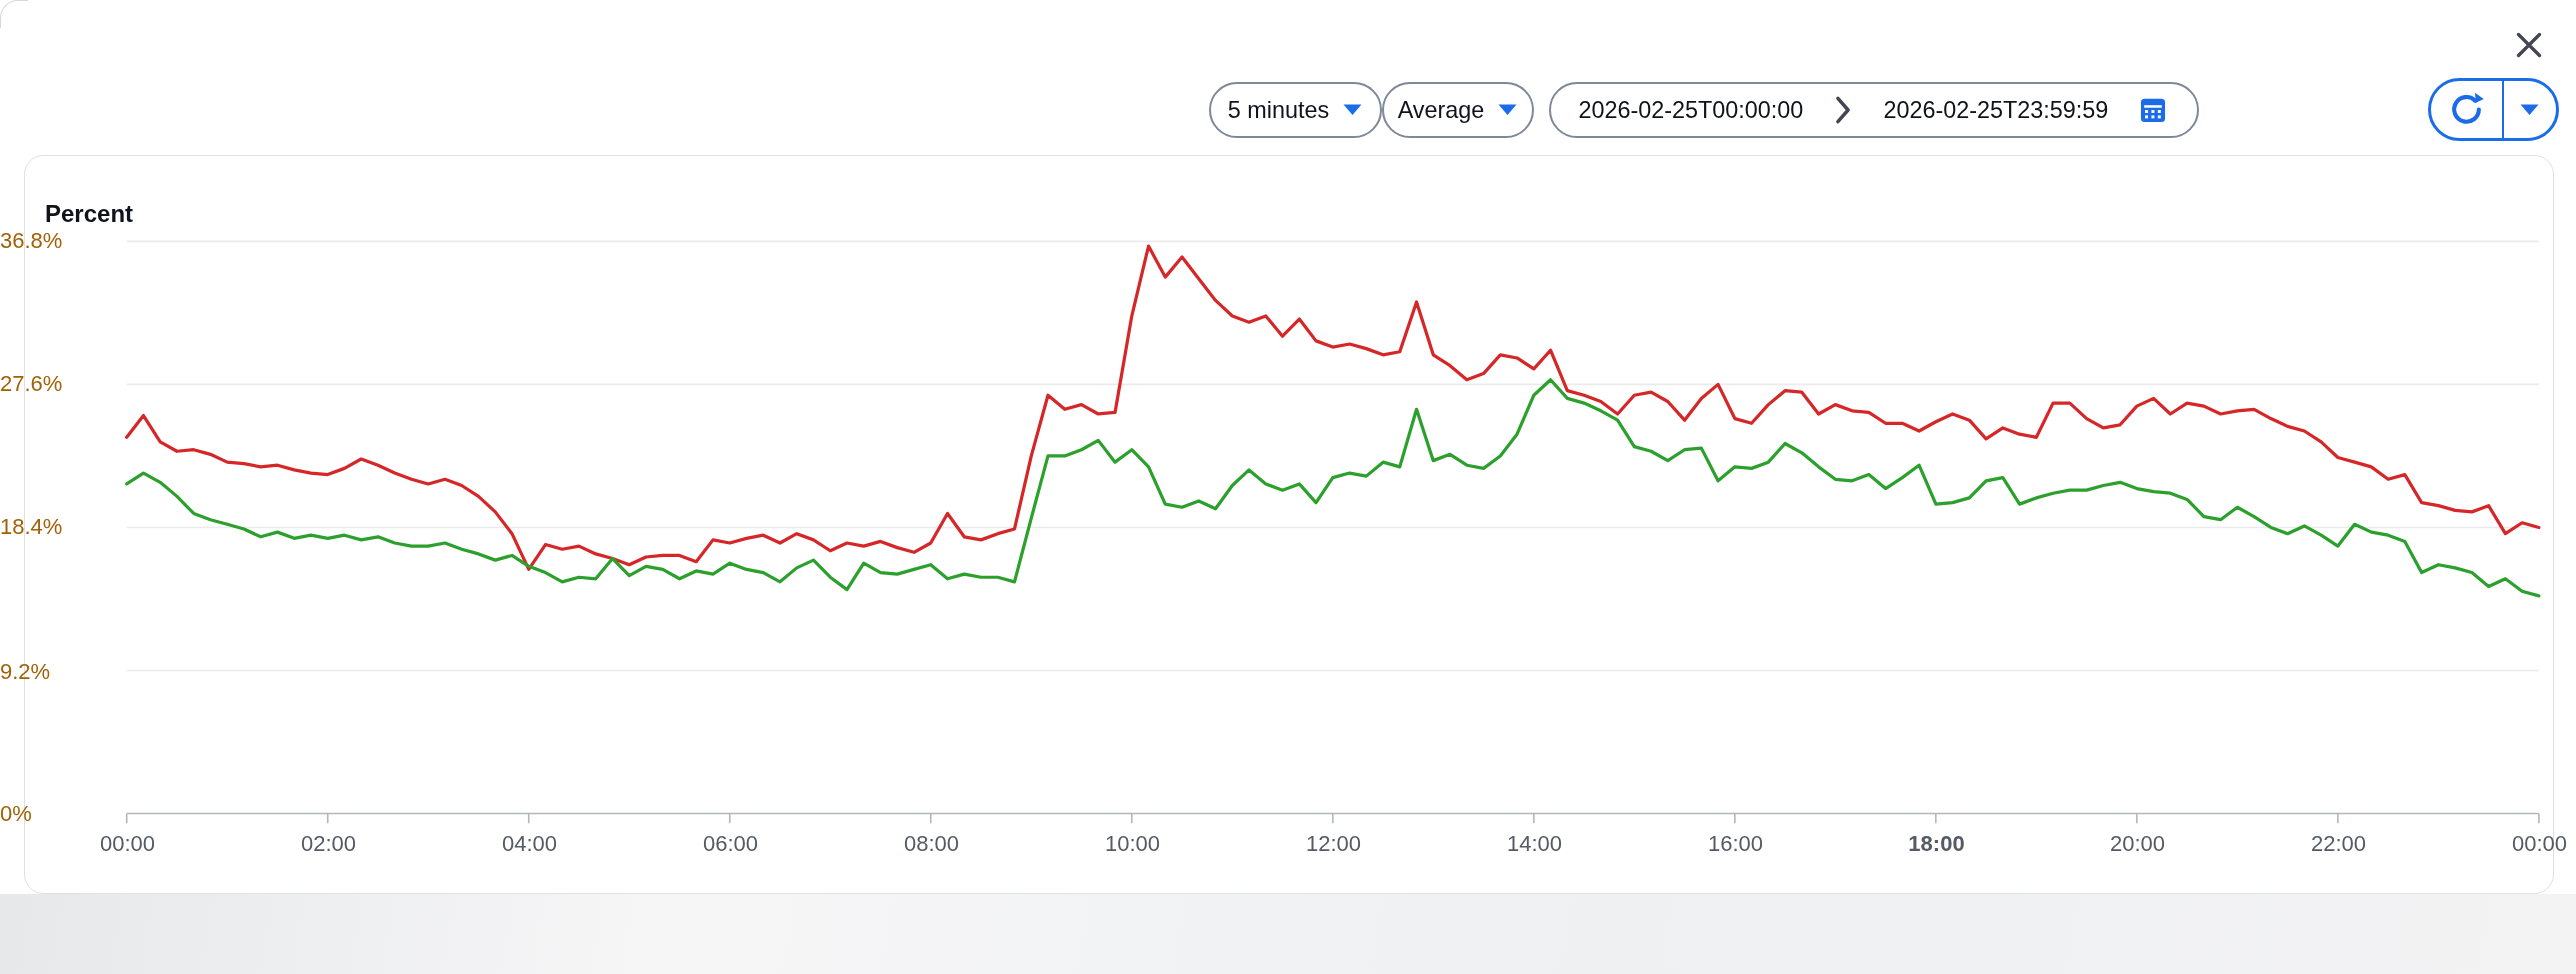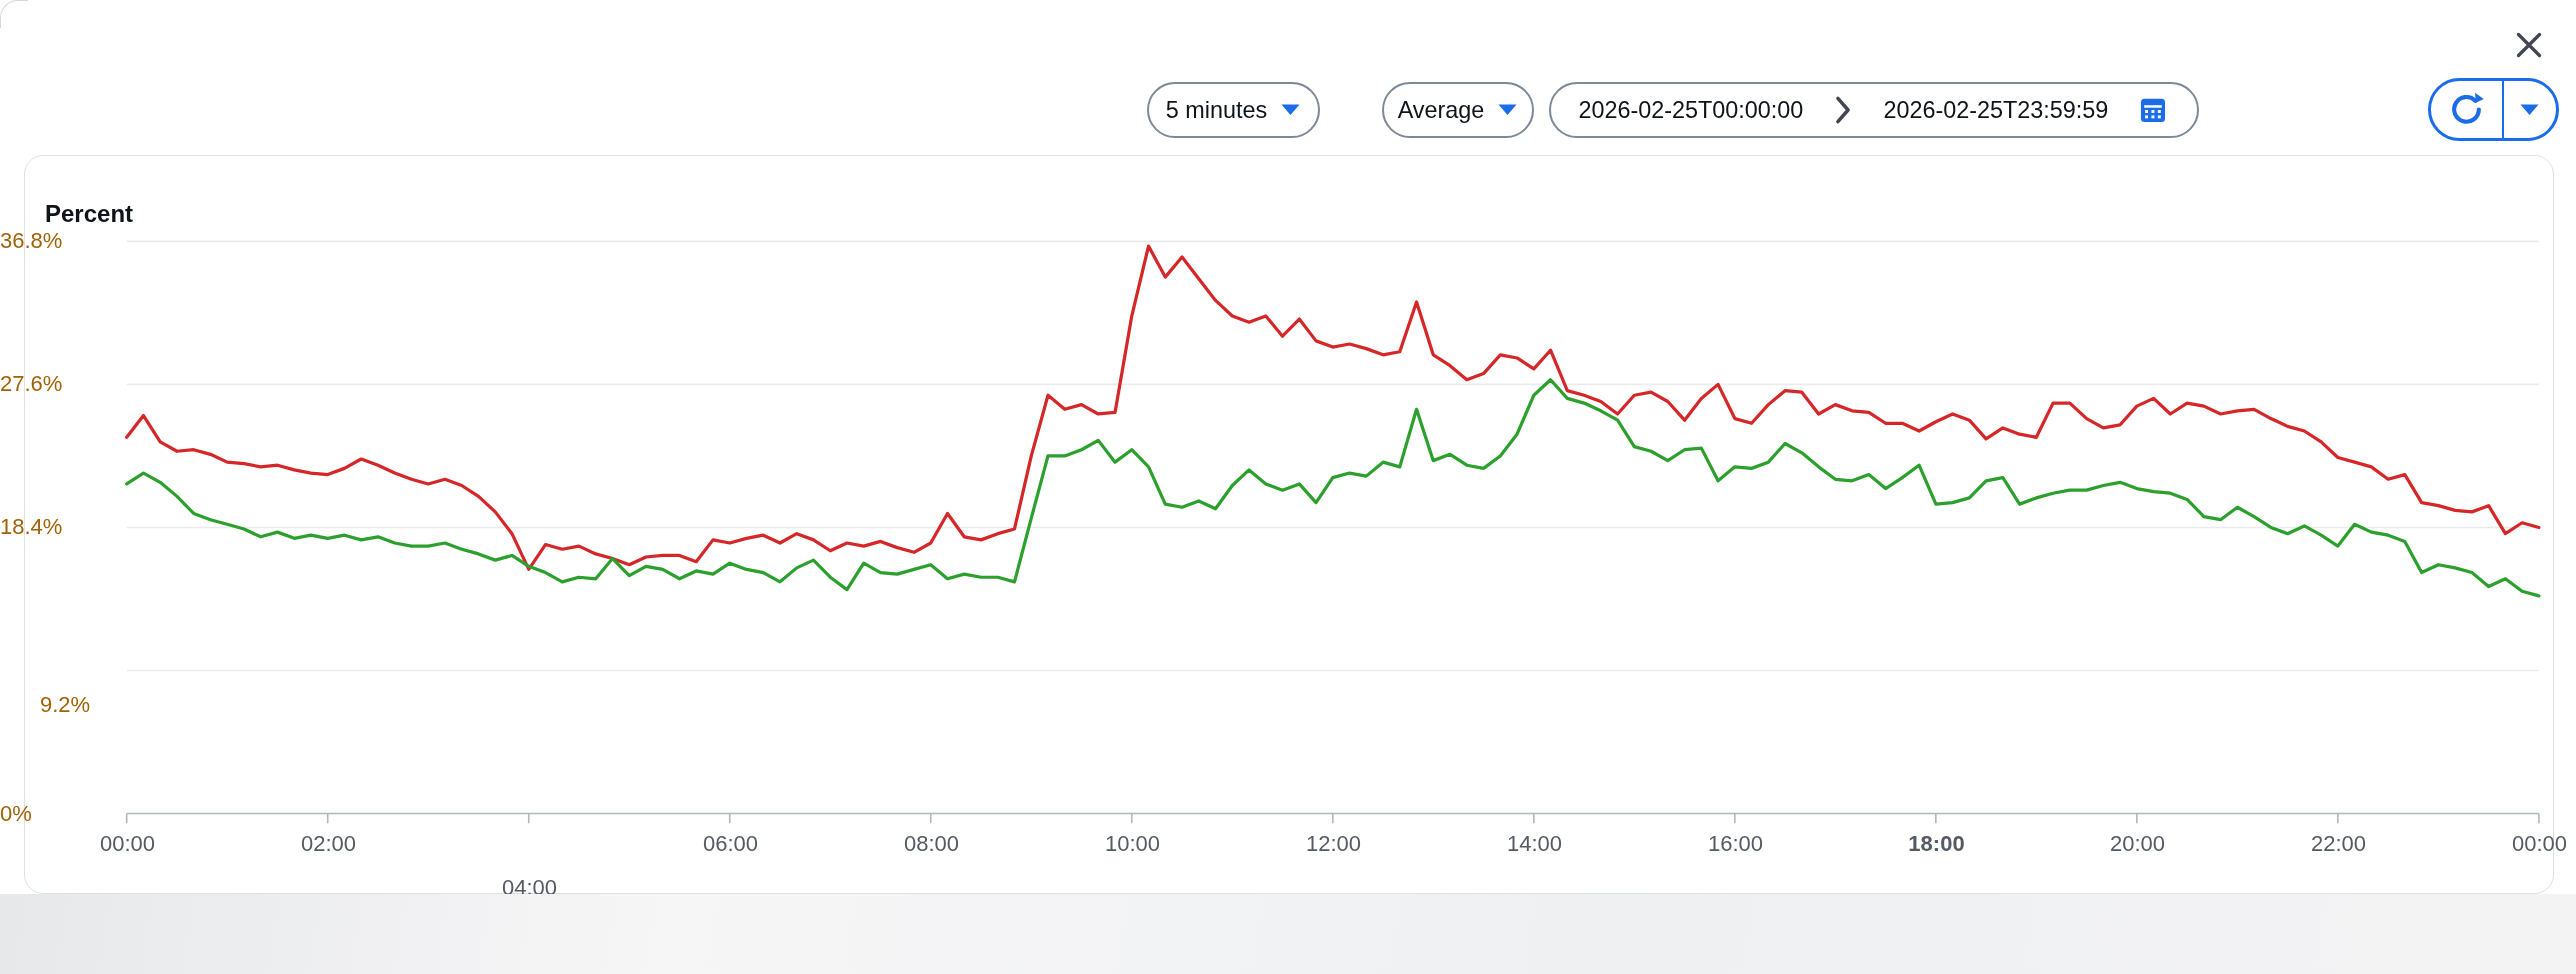--- a/index.html
+++ b/index.html
@@ -7,21 +7,21 @@
         font-family:"Liberation Sans", sans-serif;color:#0f141a;}
   .corner-artifact{position:absolute;left:0;top:0;width:27.4px;height:27.4px;
         border-top:1.6px solid #d3d8dc;border-left:1.6px solid #d3d8dc;border-top-left-radius:18px;}
   .page-title{position:absolute;left:24px;top:14.5px;font-size:36px;font-weight:700;letter-spacing:-0.4px;}
   .close-btn{position:absolute;left:2505px;top:21px;width:48px;height:48px;background:none;border:none;
         cursor:pointer;display:flex;align-items:center;justify-content:center;padding:0;}
   
   .ctl{position:absolute;top:82px;height:56px;box-sizing:border-box;background:#fff;
        border:2px solid #7d8998;border-radius:29px;display:flex;align-items:center;
        justify-content:center;gap:13px;font-size:23.4px;font-weight:500;color:#0f141a;cursor:pointer;}
-  .btn-period{left:1147px;width:173px;}
+  .btn-period{left:1209px;width:173px;}
   .btn-stat{left:1382px;width:152px;}
   .date-range{left:1549px;width:650px;font-weight:400;justify-content:flex-start;
        padding:0 27.4px;gap:0;cursor:text;}
   .date-range .dt{white-space:nowrap;}
   .date-range .sep{margin:0 31px;display:flex;align-items:center;}
   .date-range .cal{margin-left:auto;display:flex;align-items:center;}
   .btn-tz{left:2216px;width:197px;}
   .refresh-group{position:absolute;left:2428px;top:78px;width:131px;height:63px;box-sizing:border-box;
        border:3.2px solid #1a6ce8;border-radius:32px;background:#fff;display:flex;overflow:hidden;}
   .refresh-group .seg{flex:1;display:flex;align-items:center;justify-content:center;background:none;
@@ -136,29 +136,29 @@
       <line x1="2398.75" y1="1008" x2="2398.75" y2="1020" stroke="#b0b8bf" stroke-width="2"></line>
       <line x1="2647.8333333333335" y1="1008" x2="2647.8333333333335" y2="1020" stroke="#b0b8bf" stroke-width="2"></line>
       <line x1="2896.9166666666665" y1="1008" x2="2896.9166666666665" y2="1020" stroke="#b0b8bf" stroke-width="2"></line>
       <line x1="3146" y1="1008" x2="3146" y2="1020" stroke="#b0b8bf" stroke-width="2"></line>
       <polyline points="157.0,541.8 177.8,514.8 198.5,547.5 219.3,559.1 240.0,557.2 260.8,562.9 281.5,572.6 302.3,574.5 323.1,578.4 343.8,576.4 364.6,582.2 385.3,586.1 406.1,588.0 426.8,580.3 447.6,568.7 468.4,576.4 489.1,586.1 509.9,593.8 530.6,599.6 551.4,593.8 572.1,601.5 592.9,615.0 613.7,634.2 634.4,661.2 655.2,705.5 675.9,674.7 696.7,680.5 717.4,676.6 738.2,686.3 759.0,692.0 779.7,699.7 800.5,690.1 821.2,688.2 842.0,688.2 862.7,695.9 883.5,668.9 904.3,672.8 925.0,667.0 945.8,663.1 966.5,672.8 987.3,661.2 1008.0,668.9 1028.8,682.4 1049.5,672.8 1070.3,676.6 1091.1,670.8 1111.8,678.5 1132.6,684.3 1153.3,672.8 1174.1,636.2 1194.8,665.1 1215.6,668.9 1236.4,661.2 1257.1,655.4 1277.9,564.9 1298.6,489.7 1319.4,507.1 1340.1,501.3 1360.9,512.9 1381.7,510.9 1402.4,391.5 1423.2,304.8 1443.9,343.3 1464.7,318.3 1485.4,345.2 1506.2,372.2 1527.0,391.5 1547.7,399.2 1568.5,391.5 1589.2,416.5 1610.0,395.3 1630.7,422.3 1651.5,430.0 1672.3,426.2 1693.0,431.9 1713.8,439.6 1734.5,435.8 1755.3,374.1 1776.0,439.6 1796.8,453.1 1817.6,470.5 1838.3,462.8 1859.1,439.6 1879.8,443.5 1900.6,457.0 1921.3,433.9 1942.1,484.0 1962.9,489.7 1983.6,497.4 2004.4,512.9 2025.1,489.7 2045.9,485.9 2066.6,497.4 2087.4,520.6 2108.2,493.6 2128.9,476.2 2149.7,518.6 2170.4,524.4 2191.2,501.3 2211.9,484.0 2232.7,485.9 2253.5,512.9 2274.2,501.3 2295.0,509.0 2315.7,510.9 2336.5,524.4 2357.2,524.4 2378.0,534.0 2398.8,522.5 2419.5,512.9 2440.3,520.6 2461.0,543.7 2481.8,530.2 2502.5,537.9 2523.3,541.8 2544.0,499.4 2564.8,499.4 2585.6,518.6 2606.3,530.2 2627.1,526.3 2647.8,503.2 2668.6,493.6 2689.3,512.9 2710.1,499.4 2730.9,503.2 2751.6,512.9 2772.4,509.0 2793.1,507.1 2813.9,518.6 2834.6,528.3 2855.4,534.0 2876.2,547.5 2896.9,566.8 2917.7,572.6 2938.4,578.4 2959.2,593.8 2979.9,588.0 3000.7,622.7 3021.5,626.5 3042.2,632.3 3063.0,634.2 3083.7,626.5 3104.5,661.2 3125.2,647.7 3146.0,653.5" fill="none" stroke="#d62728" stroke-width="4" stroke-linejoin="round" stroke-linecap="round"></polyline>
       <polyline points="157.0,599.6 177.8,586.1 198.5,597.6 219.3,615.0 240.0,636.2 260.8,643.9 281.5,649.6 302.3,655.4 323.1,665.1 343.8,659.3 364.6,667.0 385.3,663.1 406.1,667.0 426.8,663.1 447.6,668.9 468.4,665.1 489.1,672.8 509.9,676.6 530.6,676.6 551.4,672.8 572.1,680.5 592.9,686.3 613.7,694.0 634.4,688.2 655.2,701.7 675.9,709.4 696.7,720.9 717.4,715.2 738.2,717.1 759.0,692.0 779.7,713.2 800.5,701.7 821.2,705.5 842.0,717.1 862.7,707.4 883.5,711.3 904.3,697.8 925.0,705.5 945.8,709.4 966.5,720.9 987.3,703.6 1008.0,694.0 1028.8,715.2 1049.5,730.6 1070.3,697.8 1091.1,709.4 1111.8,711.3 1132.6,705.5 1153.3,699.7 1174.1,717.1 1194.8,711.3 1215.6,715.2 1236.4,715.2 1257.1,720.9 1277.9,641.9 1298.6,564.9 1319.4,564.9 1340.1,557.2 1360.9,545.6 1381.7,572.6 1402.4,557.2 1423.2,578.4 1443.9,624.6 1464.7,628.5 1485.4,620.7 1506.2,630.4 1527.0,601.5 1547.7,582.2 1568.5,599.6 1589.2,607.3 1610.0,599.6 1630.7,622.7 1651.5,591.8 1672.3,586.1 1693.0,589.9 1713.8,572.6 1734.5,578.4 1755.3,507.1 1776.0,570.7 1796.8,562.9 1817.6,576.4 1838.3,580.3 1859.1,564.9 1879.8,537.9 1900.6,489.7 1921.3,470.5 1942.1,493.6 1962.9,499.4 1983.6,509.0 2004.4,520.6 2025.1,553.3 2045.9,559.1 2066.6,570.7 2087.4,557.2 2108.2,555.2 2128.9,595.7 2149.7,578.4 2170.4,580.3 2191.2,572.6 2211.9,549.5 2232.7,561.0 2253.5,578.4 2274.2,593.8 2295.0,595.7 2315.7,588.0 2336.5,605.3 2357.2,591.8 2378.0,576.4 2398.8,624.6 2419.5,622.7 2440.3,616.9 2461.0,595.7 2481.8,591.8 2502.5,624.6 2523.3,616.9 2544.0,611.1 2564.8,607.3 2585.6,607.3 2606.3,601.5 2627.1,597.6 2647.8,605.3 2668.6,609.2 2689.3,611.1 2710.1,618.8 2730.9,640.0 2751.6,643.9 2772.4,628.5 2793.1,640.0 2813.9,653.5 2834.6,661.2 2855.4,651.6 2876.2,663.1 2896.9,676.6 2917.7,649.6 2938.4,659.3 2959.2,663.1 2979.9,670.8 3000.7,709.4 3021.5,699.7 3042.2,703.6 3063.0,709.4 3083.7,726.7 3104.5,717.1 3125.2,732.5 3146.0,738.3" fill="none" stroke="#2ca02c" stroke-width="4" stroke-linejoin="round" stroke-linecap="round"></polyline>
     </svg>
 
   <div id="y-labels">
       <div class="ylab" style="top: 801px;">0%</div>
-      <div class="ylab" style="top: 692px; padding-left: 40px;">9.2%</div>
+      <div class="ylab" style="top: 659px;">9.2%</div>
       <div class="ylab" style="top: 514px;">18.4%</div>
       <div class="ylab" style="top: 371px;">27.6%</div>
       <div class="ylab" style="top: 228px;">36.8%</div>
     </div>
   <div id="x-labels">
       <div class="xlab" style="left: 127px;">00:00</div>
       <div class="xlab" style="left: 328px;">02:00</div>
-      <div class="xlab" style="left: 529px; margin-top: 44px;">04:00</div>
+      <div class="xlab" style="left: 529px;">04:00</div>
       <div class="xlab" style="left: 730px;">06:00</div>
       <div class="xlab" style="left: 931px;">08:00</div>
       <div class="xlab" style="left: 1132px;">10:00</div>
       <div class="xlab" style="left: 1333px;">12:00</div>
       <div class="xlab" style="left: 1534px;">14:00</div>
       <div class="xlab" style="left: 1735px;">16:00</div>
       <div class="xlab" style="left: 1936px; font-weight: bold;">18:00</div>
       <div class="xlab" style="left: 2137px;">20:00</div>
       <div class="xlab" style="left: 2338px;">22:00</div>
       <div class="xlab" style="left: 2539px;">00:00</div>

